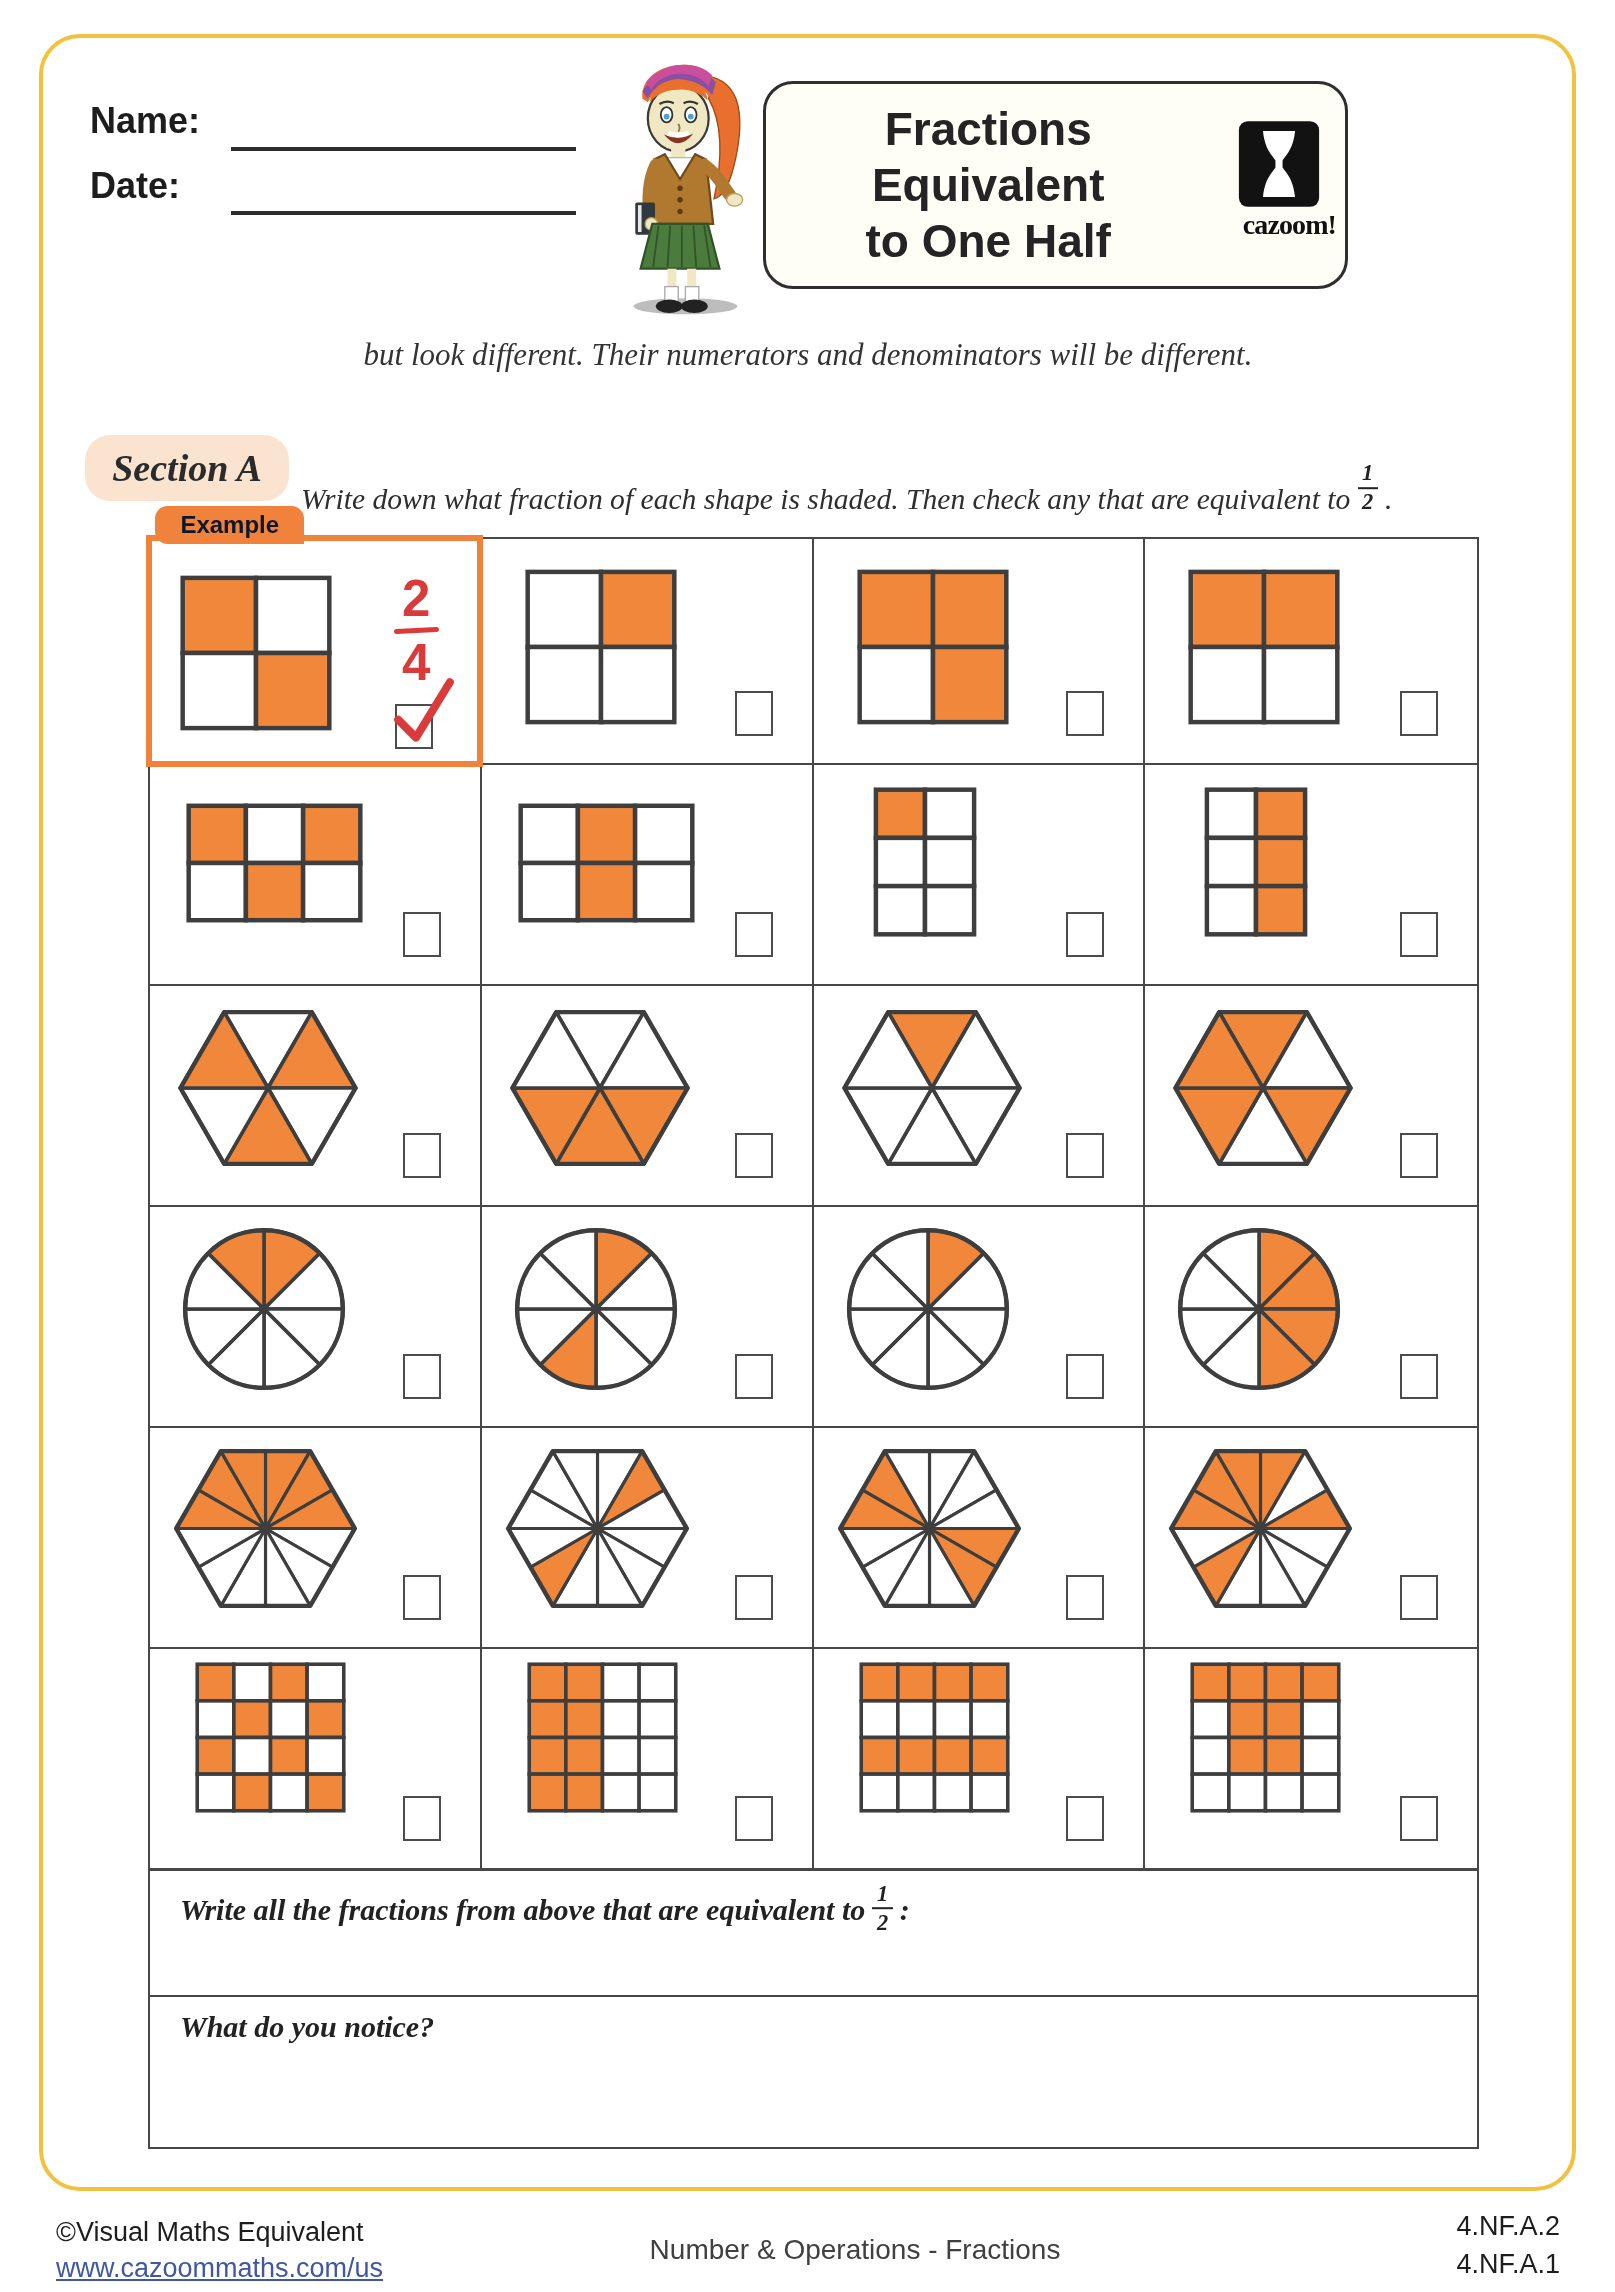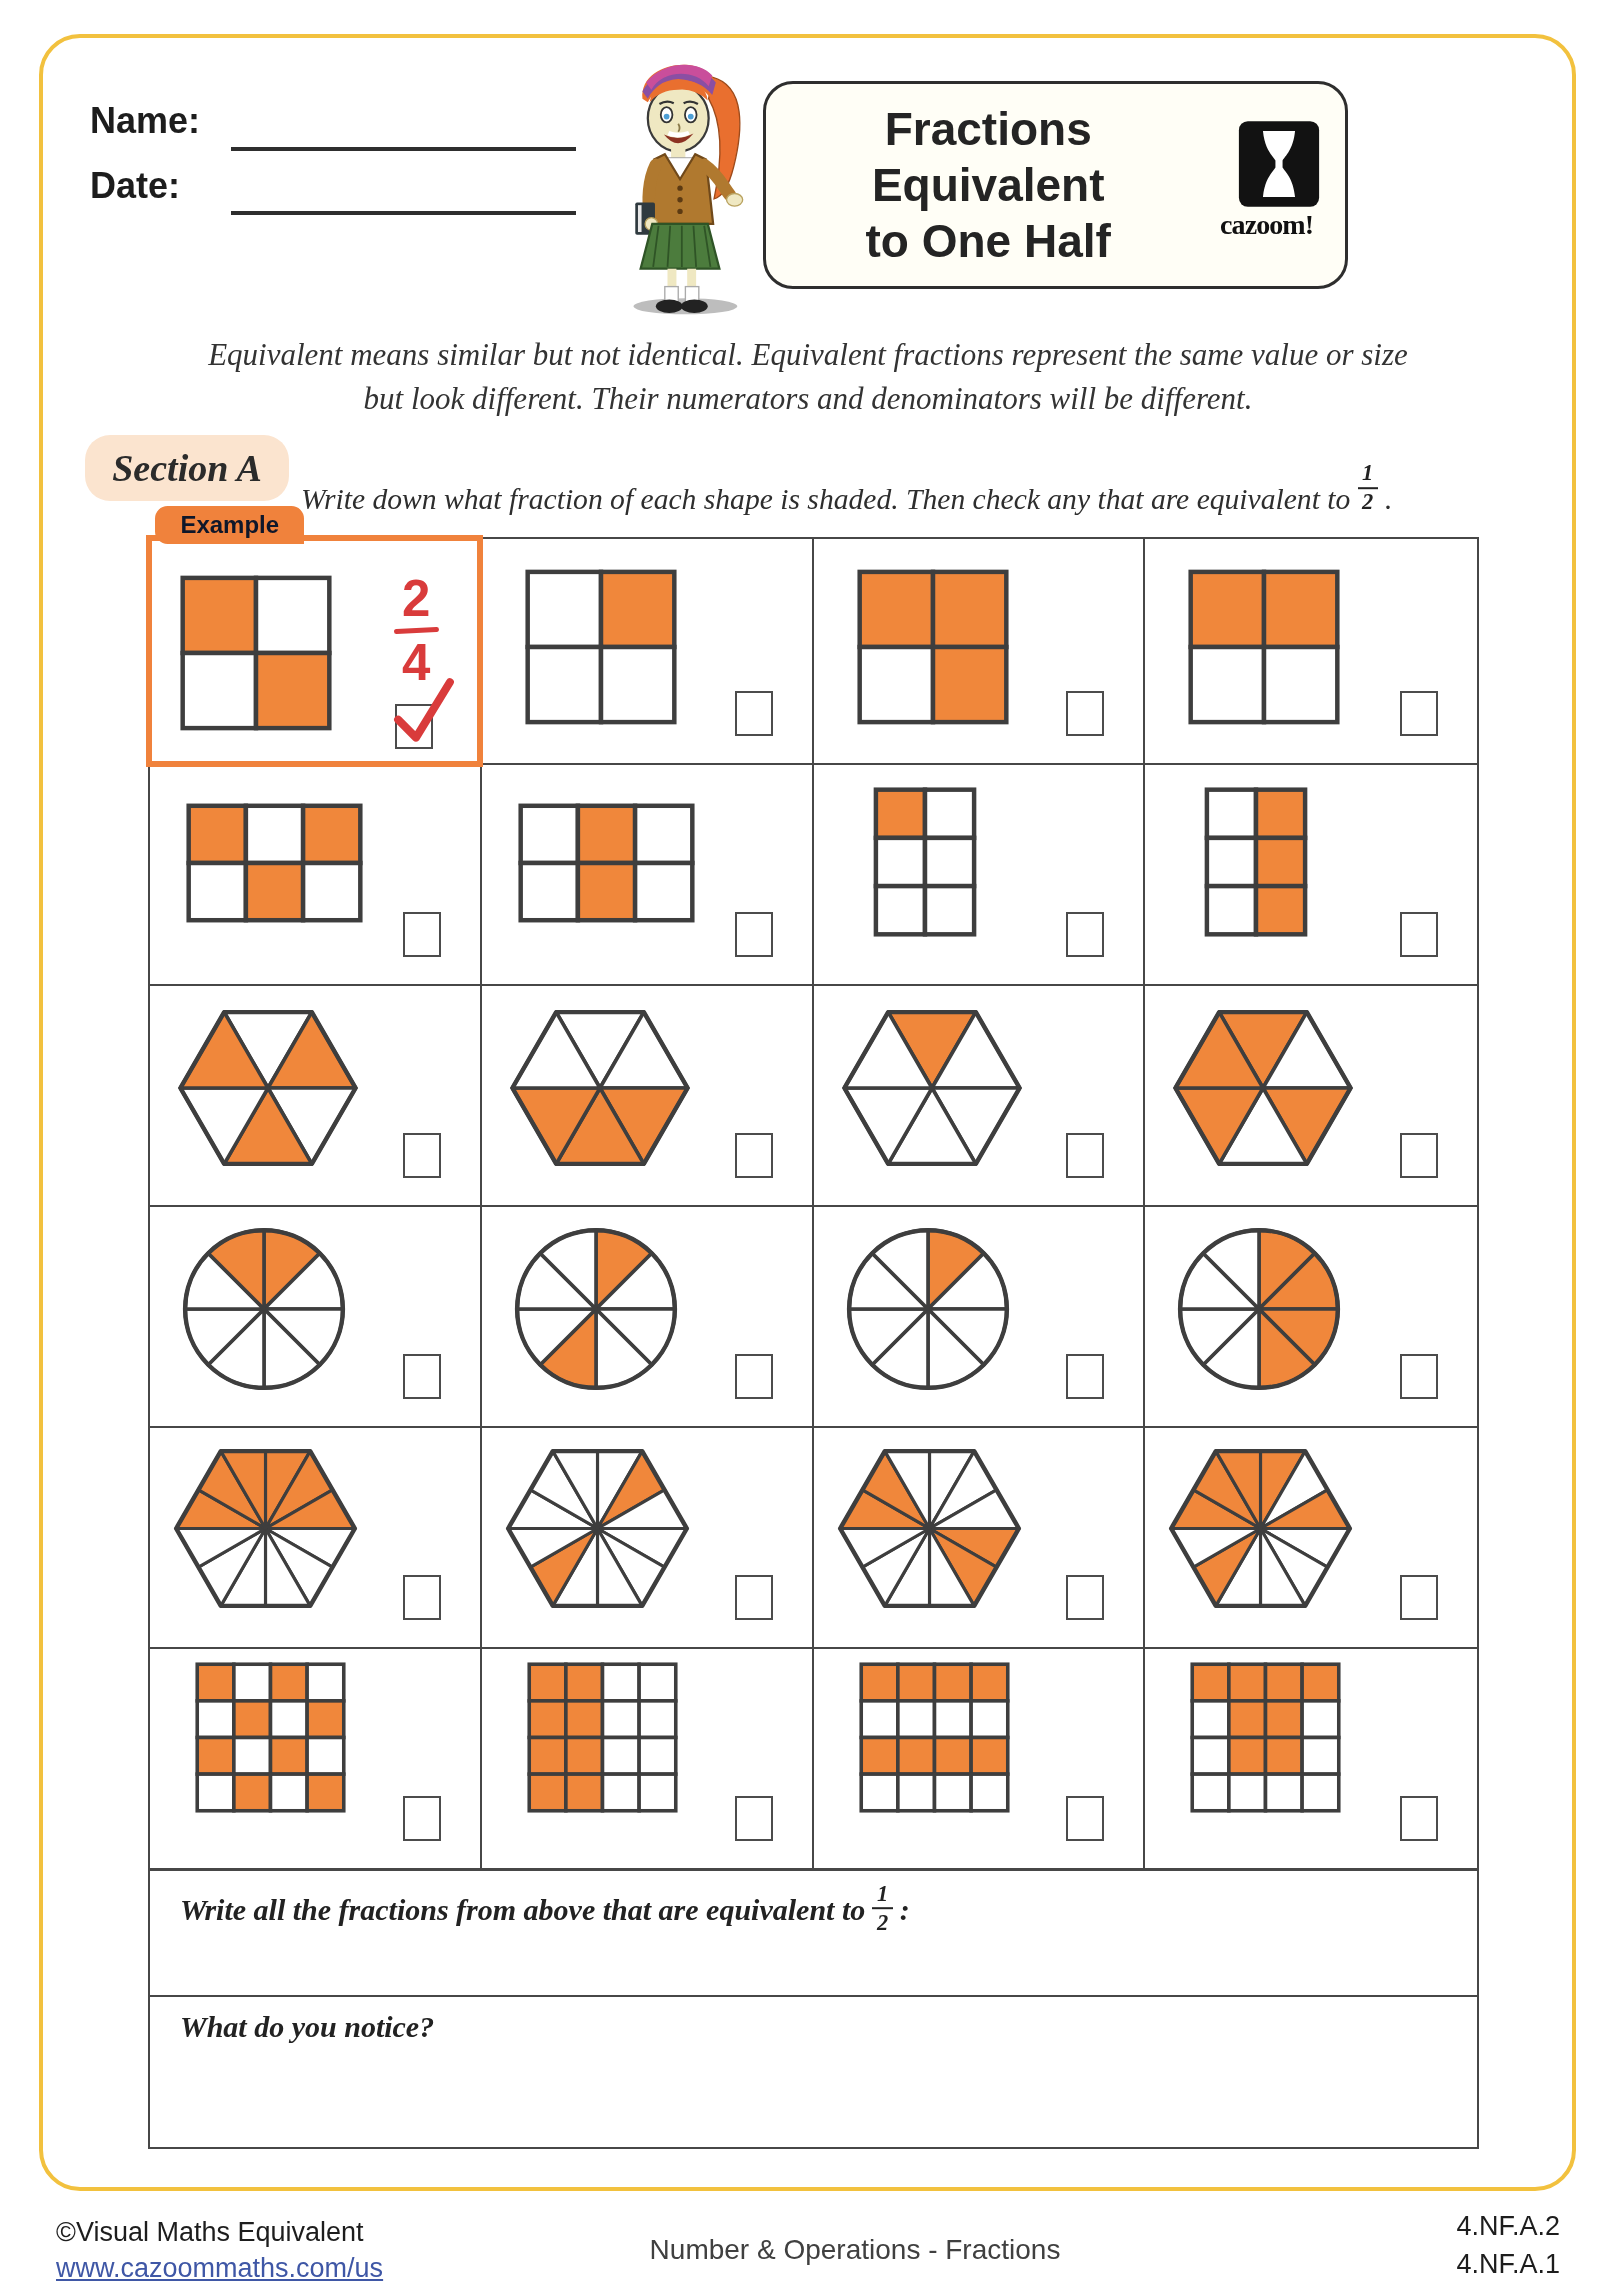--- a/index.html
+++ b/index.html
@@ -19,21 +19,21 @@
   .title-box {
     position:absolute; left:763px; top:81px; width:585px; height:208px;
     border:3.6px solid #2e2e2e; border-radius:30px; background:#FFFEF6;
   }
   .title-text {
     position:absolute; left:22.4px; right:157px; top:50%; transform:translateY(-50%);
     text-align:center; font-size:46px; font-weight:bold; color:#242424; line-height:1.22;
   }
   .logo-box { position:absolute; right:25px; top:36px; width:82px; height:88px; }
   .logo-text {
-    position:absolute; right:9px; top:125px; width:116px; text-align:left;
+    position:absolute; right:9px; top:125px; width:116px; text-align:right;
     font-family:"Liberation Serif", serif; font-weight:bold; font-size:28px; color:#111;
     letter-spacing:-0.9px;
   }
   
   .intro {
     position:absolute; left:107px; right:107px; top:333px; text-align:center;
     font-family:"Liberation Serif", serif; font-style:italic; font-size:31px; color:#333;
     line-height:1.42;
   }
   .section-pill {
@@ -151,21 +151,20 @@
     <div>to One Half</div>
   </div>
   <svg class="logo-box" viewBox="0 0 92 98">
     <rect x="1" y="1" width="90" height="96" rx="10" fill="#121212"></rect>
     <path d="M28,12 H64 C62,33 53,40 50,45 V53 C53,58 62,65 64,86 H28 C30,65 39,58 42,53 V45 C39,40 30,33 28,12 Z" fill="#ffffff"></path>
   </svg>
   <div class="logo-text">cazoom!</div>
 </div>
 
 <div class="intro">
-  <div>Equivalent means similar but not identical. Equivalent fractions represent the same value or size</div>
   <div>but look different. Their numerators and denominators will be different.</div>
 </div>
 
 <div class="section-pill">Section A</div>
 <div class="section-instruction">
   <span>Write down what fraction of each shape is shaded. Then check any that are equivalent to</span>
   <span class="frac">
     <span class="fnum">1</span>
     <span class="fden">2</span>
   </span>

